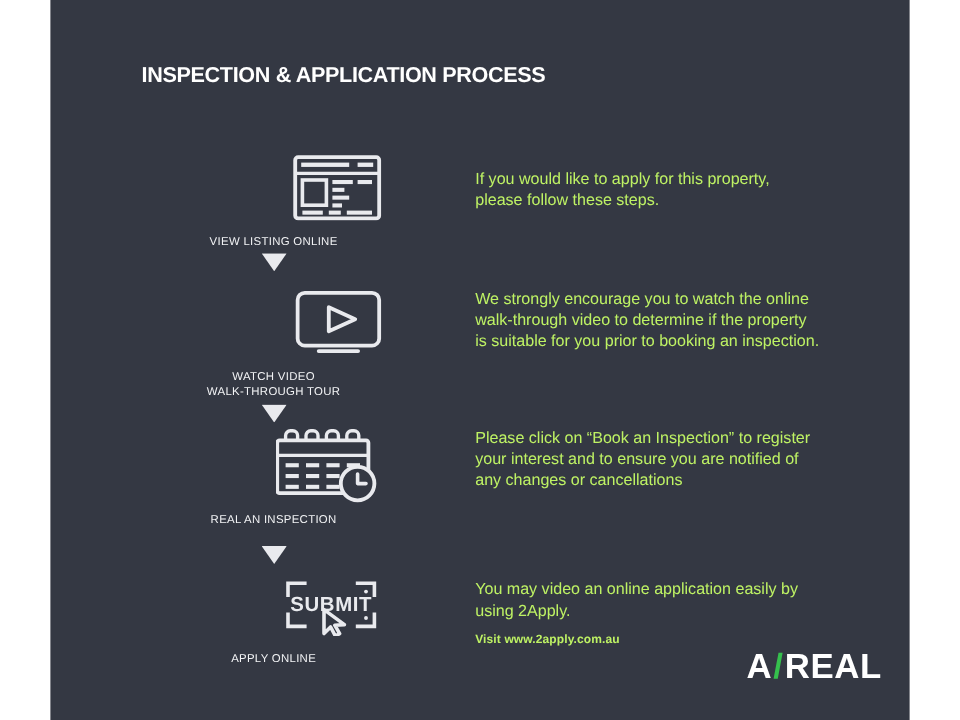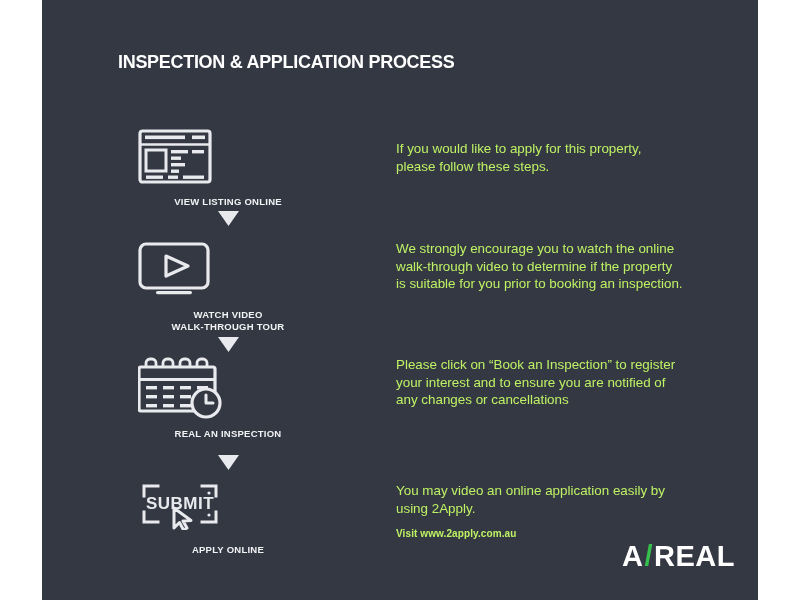--- a/index.html
+++ b/index.html
@@ -41,27 +41,27 @@
   .step {
     position: absolute;
     left: 96px;
     width: 180px;
     text-align: center;
   }
   .step-icon {
     height: 62px;
     display: flex;
     align-items: center;
-    justify-content: flex-start;
+    justify-content: flex-end;
   }
   .step-label {
     margin-top: 9px;
     color: #f2f3f5;
     font-size: 9.5px;
-    font-weight: bold;
+    font-weight: normal;
     letter-spacing: 0.25px;
     line-height: 12px;
     white-space: pre-line;
   }
 
   .arrow {
     position: absolute;
     left: 176px;
     width: 21px;
     height: 15px;

